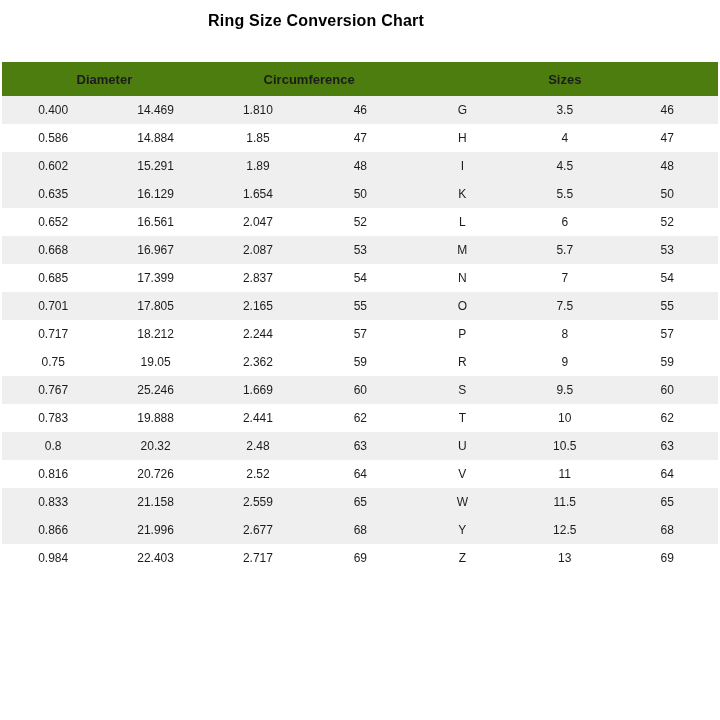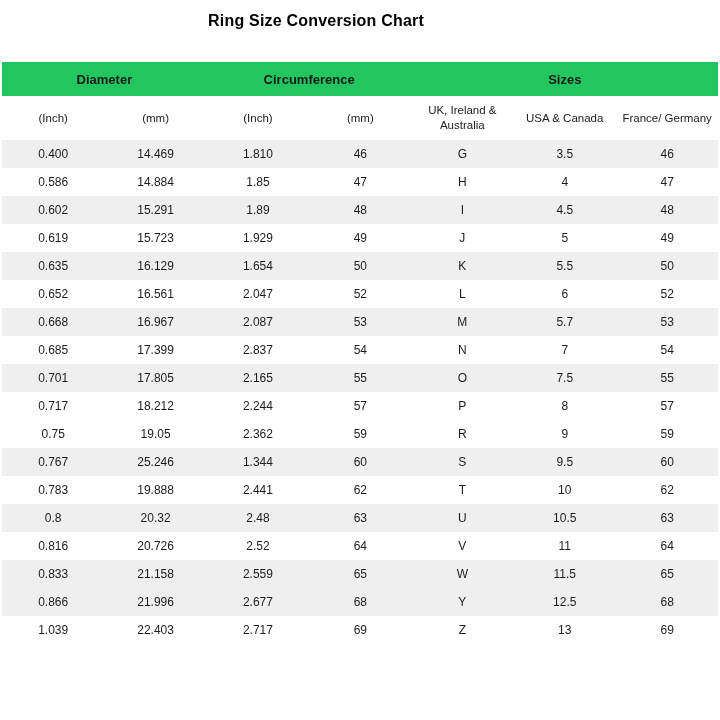--- a/index.html
+++ b/index.html
@@ -40,21 +40,21 @@
   table.ring-table th, table.ring-table td {
     padding: 0 2px;
     text-align: center;
     vertical-align: middle;
     overflow: hidden;
   }
   tr.group-row th {
     height: 34px;
     font-size: 13px;
     font-weight: bold;
-    background: #22c55e;
+    background: #4d7c0f;
     color: #1c1c1c;
   }
   tr.sub-row th {
     height: 44px;
     font-size: 11.5px;
     font-weight: normal;
     background: #ffffff;
     line-height: 1.3;
   }
   tr.data-row td {
@@ -83,29 +83,20 @@
         <col style="width:14.2%">
         <col style="width:14.4%">
       <col style="width:14.2%">
     </colgroup>
     <thead>
       <tr class="group-row">
         <th colspan="2">Diameter</th>
         <th colspan="2">Circumference</th>
         <th colspan="3">Sizes</th>
       </tr>
-      <tr class="sub-row">
-        <th>(Inch)</th>
-        <th>(mm)</th>
-        <th>(Inch)</th>
-        <th>(mm)</th>
-        <th>UK, Ireland &amp; Australia</th>
-        <th>USA &amp; Canada</th>
-        <th>France/ Germany</th>
-      </tr>
     </thead>
     <tbody>
         <tr class="data-row stripe">
           <td>0.400</td>
           <td>14.469</td>
           <td>1.810</td>
           <td>46</td>
           <td>G</td>
           <td>3.5</td>
           <td>46</td>
@@ -121,29 +112,20 @@
         </tr>
         <tr class="data-row stripe">
           <td>0.602</td>
           <td>15.291</td>
           <td>1.89</td>
           <td>48</td>
           <td>I</td>
           <td>4.5</td>
           <td>48</td>
         </tr>
-        <tr class="data-row">
-          <td>0.619</td>
-          <td>15.723</td>
-          <td>1.929</td>
-          <td>49</td>
-          <td>J</td>
-          <td>5</td>
-          <td>49</td>
-        </tr>
         <tr class="data-row stripe">
           <td>0.635</td>
           <td>16.129</td>
           <td>1.654</td>
           <td>50</td>
           <td>K</td>
           <td>5.5</td>
           <td>50</td>
         </tr>
         <tr class="data-row">
@@ -196,21 +178,21 @@
           <td>19.05</td>
           <td>2.362</td>
           <td>59</td>
           <td>R</td>
           <td>9</td>
           <td>59</td>
         </tr>
         <tr class="data-row stripe">
           <td>0.767</td>
           <td>25.246</td>
-          <td>1.344</td>
+          <td>1.669</td>
           <td>60</td>
           <td>S</td>
           <td>9.5</td>
           <td>60</td>
         </tr>
         <tr class="data-row">
           <td>0.783</td>
           <td>19.888</td>
           <td>2.441</td>
           <td>62</td>
@@ -248,21 +230,21 @@
         <tr class="data-row stripe">
           <td>0.866</td>
           <td>21.996</td>
           <td>2.677</td>
           <td>68</td>
           <td>Y</td>
           <td>12.5</td>
           <td>68</td>
         </tr>
         <tr class="data-row">
-          <td>1.039</td>
+          <td>0.984</td>
           <td>22.403</td>
           <td>2.717</td>
           <td>69</td>
           <td>Z</td>
           <td>13</td>
           <td>69</td>
         </tr>
       </tbody>
   </table>
 </div>

